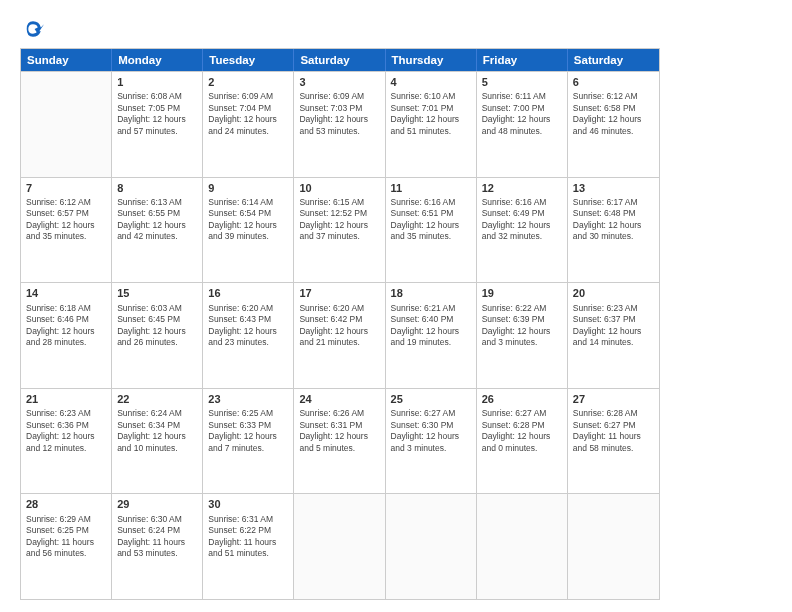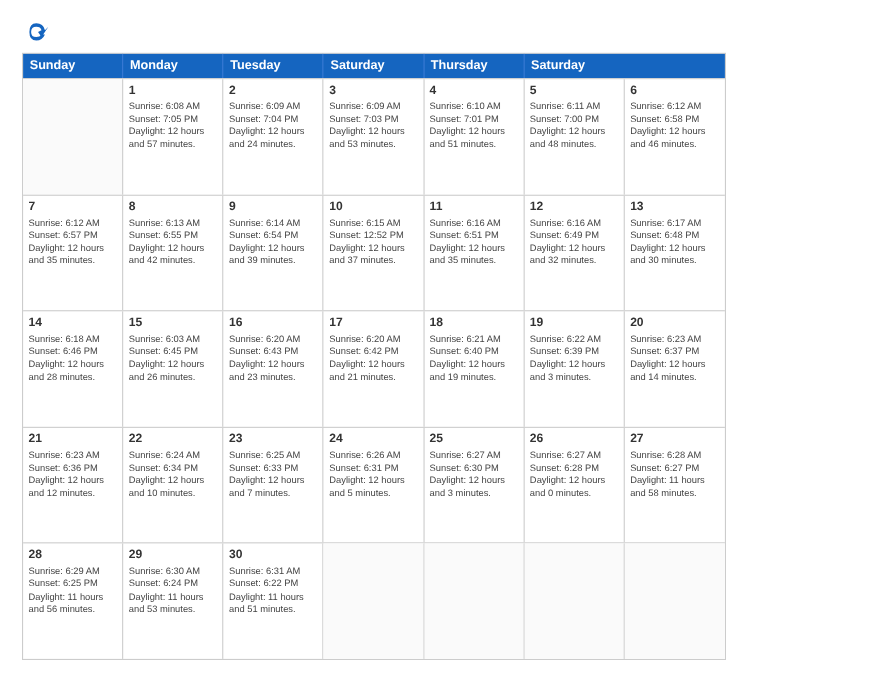--- a/index.html
+++ b/index.html
@@ -125,20 +125,21 @@
     </div>
   </div>
 
   <div class="calendar">
     <div class="cal-header-row">
     <div class="cal-header-cell">Sunday</div>
         <div class="cal-header-cell">Monday</div>
         <div class="cal-header-cell">Tuesday</div>
         <div class="cal-header-cell">Saturday</div>
         <div class="cal-header-cell">Thursday</div>
+        <div class="cal-header-cell">Friday</div>
         <div class="cal-header-cell">Saturday</div>
       </div>
     <div class="cal-body">
     <div class="cal-row">
           <div class="cal-cell empty"></div>
           <div class="cal-cell">
             <div class="day-num">1</div>
             <span class="cell-line">Sunrise: 6:08 AM</span>
             <span class="cell-line">Sunset: 7:05 PM</span>
             <span class="cell-line">Daylight: 12 hours</span>

